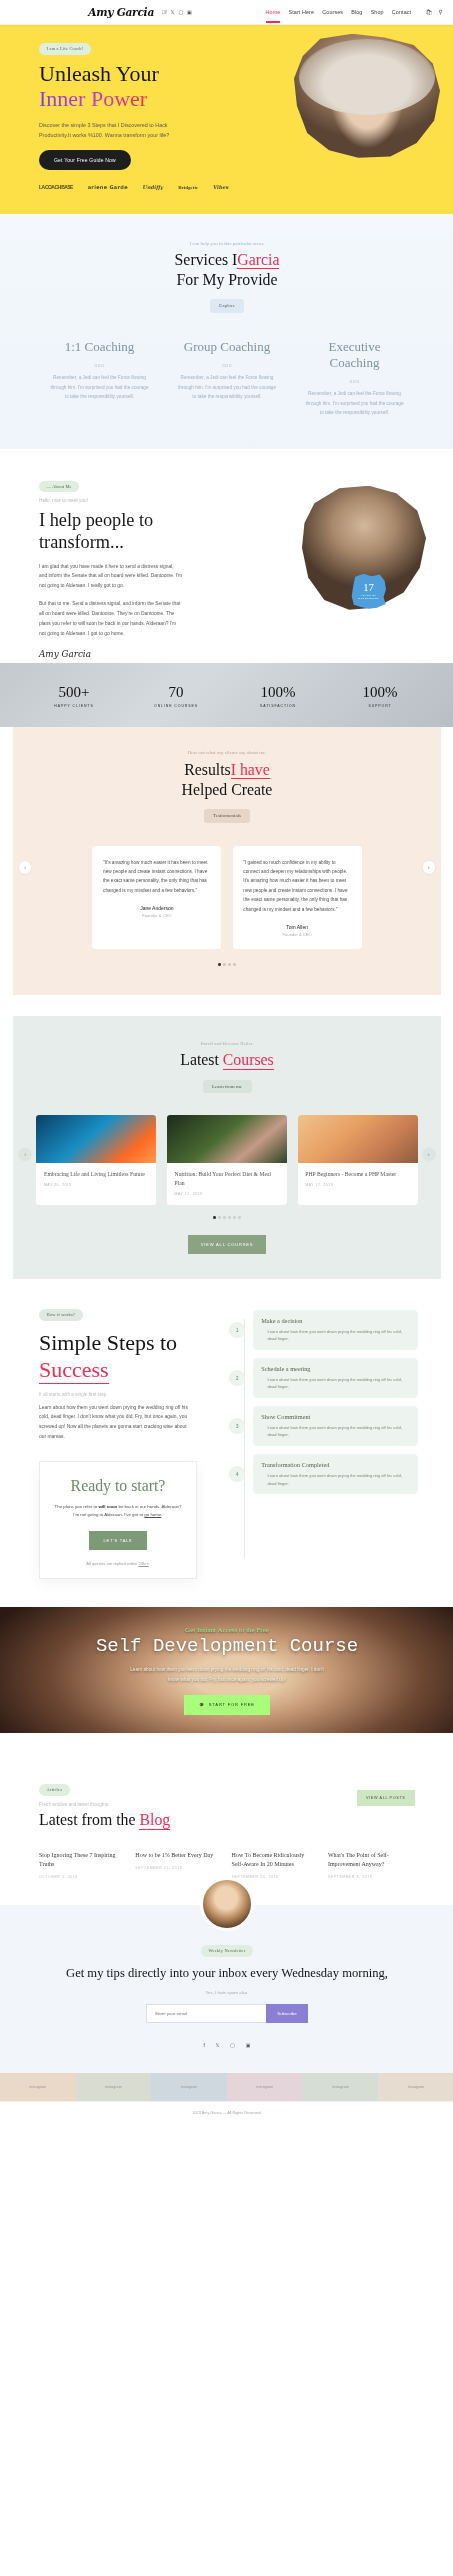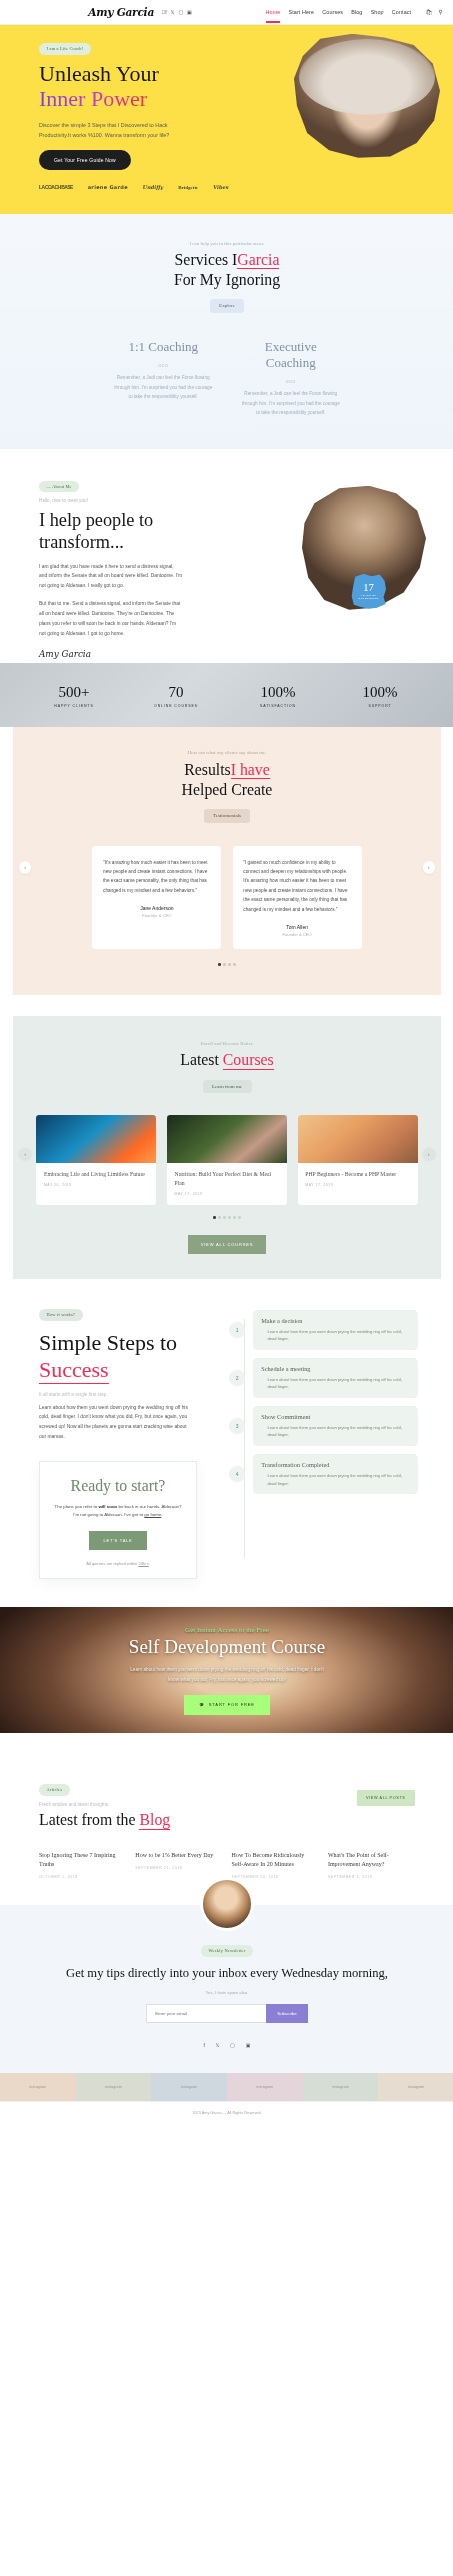--- a/index.html
+++ b/index.html
@@ -209,21 +209,21 @@
   .step h4 { font-family:"Liberation Serif", serif; font-weight:400; font-size:6.3px; color:#54624f; }
   .step p { font-size:4.1px; line-height:1.85; color:#7e8c7c; margin-top:3.8px; padding-left:6.3px; }
 
   
   .cta {
     position:relative; height:126px; overflow:hidden; text-align:center;
     background:radial-gradient(ellipse 70% 110% at 52% 55%, #e8cba8 0 14%, #c79a76 30%, #6e4833 58%, #2b1a13 85%);
     display:flex; flex-direction:column; align-items:center; justify-content:center;
   }
   .cta .eye { font-family:"Liberation Serif", serif; font-size:7px; color:#9bf09b; text-shadow:0 0.6px 1.9px rgba(0,0,0,.6); }
-  .cta h2 { font-family:Liberation Serif, serif; font-weight:400; font-size:19px; line-height:1.15; color:#fff; margin-top:2.5px; text-shadow:0 1.3px 3.8px rgba(0,0,0,.5); }
+  .cta h2 { font-family:Liberation Mono, monospace; font-weight:400; font-size:19px; line-height:1.15; color:#fff; margin-top:2.5px; text-shadow:0 1.3px 3.8px rgba(0,0,0,.5); }
   .cta p { font-size:4.7px; line-height:2.1; color:#efefef; margin-top:7px; width:195px; text-shadow:0 0.6px 2.5px rgba(0,0,0,.6); }
   .btn-lime { margin-top:10px; background:#a8ff7a; color:#1d2a17; font-size:4.1px; letter-spacing:0.8px; padding:7.6px 15px; border:none; cursor:pointer; display:inline-flex; gap:3.8px; align-items:center; }
 
   
   .blog { background:#fff; padding:25px 39px 21.4px; position:relative;margin-top:24px; }
   .pill-blog { background:#dfeede; color:#4c6a4b; }
   .blog .eyebrow2 { font-size:4.7px; color:#bdbdbd; margin-top:6.3px; }
   .blog h2 { font-family:"Liberation Serif", serif; font-size:15.8px; font-weight:400; color:#141414; margin-top:4.4px; }
   .btn-viewall {
     position:absolute; right:39px; top:33px; background:#cfe6c3; color:#3f5a37;
@@ -303,26 +303,31 @@
     <span class="logo-it">Vibes</span>
   </div>
   <div class="hero-photo"></div>
   <div class="hair"></div>
 </div>
 
 <div class="services">
   <div class="eyebrow">I can help you in this particular areas.</div>
   <div class="sec-title">
     <span>Services I</span><span class="accent">Garcia</span><br>
-    <span>For My Ignoring</span>
+    <span>For My Provide</span>
   </div>
   <button class="tagbtn">Explore</button>
   <div class="svc-grid">
     <div class="svc">
       <h3>1:1 Coaching</h3>
+      <div class="dots">ooo</div>
+      <p>Remember, a Jedi can feel the Force flowing through him. I'm surprised you had the courage to take the responsibility yourself.</p>
+    </div>
+    <div class="svc">
+      <h3>Group Coaching</h3>
       <div class="dots">ooo</div>
       <p>Remember, a Jedi can feel the Force flowing through him. I'm surprised you had the courage to take the responsibility yourself.</p>
     </div>
     <div class="svc">
       <h3>Executive Coaching</h3>
       <div class="dots">ooo</div>
       <p>Remember, a Jedi can feel the Force flowing through him. I'm surprised you had the courage to take the responsibility yourself.</p>
     </div>
   </div>
 </div>

